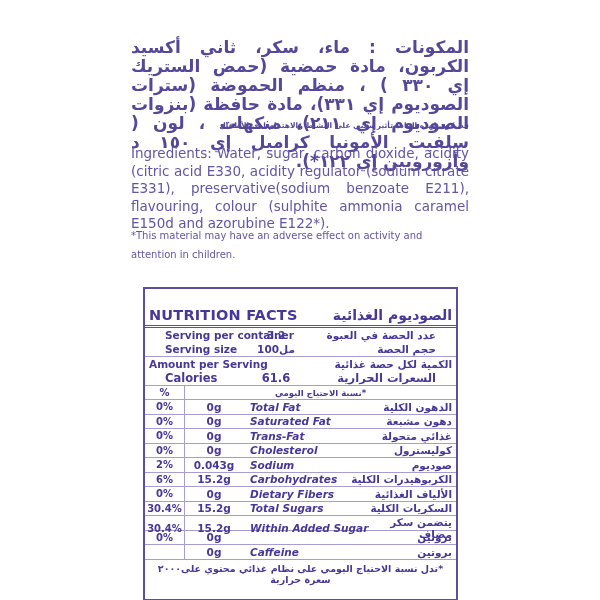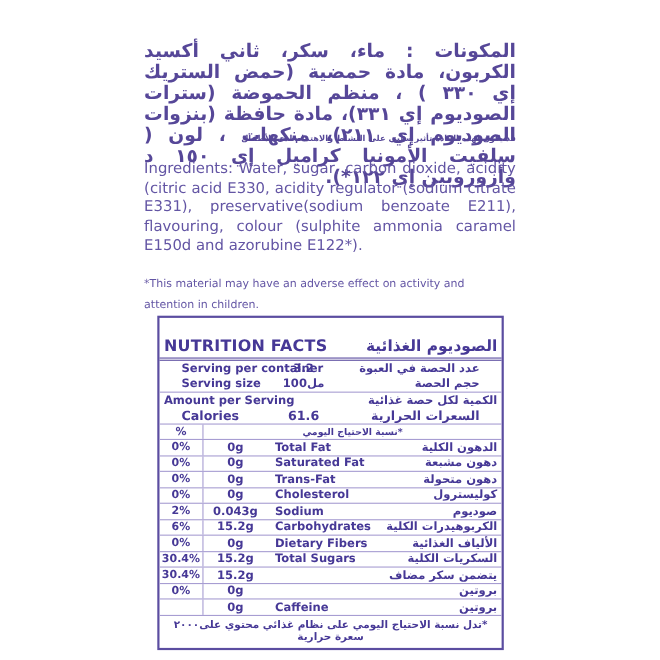--- a/index.html
+++ b/index.html
@@ -25,21 +25,21 @@
   }
   .ar-note{
     position:absolute;top:121px;left:131px;width:338px;margin:0;
     direction:rtl;font-size:7.5px;font-weight:bold;color:var(--text);
   }
   .en-ing{
     position:absolute;top:145px;left:131px;width:338px;margin:0;
     text-align:justify;font-size:13.5px;line-height:17.5px;color:var(--light);
   }
   .en-note{
-    position:absolute;top:249px;left:131px;width:338px;margin:0;
+    position:absolute;top:226px;left:131px;width:338px;margin:0;
     font-size:10px;line-height:19px;color:var(--light);
   }
 
   .facts{
     position:absolute;top:287px;left:143px;width:315px;box-sizing:border-box;
     border:2px solid var(--border);color:var(--dark);background:var(--bg);
   }
   .f-head{
     display:flex;justify-content:space-between;align-items:center;
     padding:18px 4px 2px;border-bottom:3px double var(--border);font-weight:bold;
@@ -73,25 +73,25 @@
     direction:rtl;display:flex;align-items:center;justify-content:center;
     font-size:8.5px;
   }
 
   .nrow{
     display:grid;grid-template-columns:40px 58px 1fr auto;align-items:stretch;
     height:13.5px;border-top:1px solid var(--line);
     font-size:10.5px;font-weight:bold;padding-right:4px;
   }
   .nrow .c-g{display:flex;align-items:center;justify-content:center;}
-  .nrow .c-en{display:flex;align-items:center;padding-left:7px;white-space:nowrap;}
+  .nrow .c-en{display:flex;align-items:center;padding-left:7px;white-space:nowrap;font-style:italic;}
   .nrow .c-ar{display:flex;align-items:center;direction:rtl;}
 
   .f-foot{
-    border-top:1px solid var(--line);padding:3px 4px 4px;
+    border-top:1px solid var(--line);padding:3px 4px 14px;
     text-align:center;direction:rtl;font-size:9.5px;font-weight:bold;
   }
 </style>
 </head>
 <body>
 
 <div class="canvas">
 
   <p class="ar-ing">المكونات : ماء، سكر، ثاني أكسيد الكربون، مادة حمضية (حمض الستريك إي ٣٣٠ ) ، منظم الحموضة (سترات الصوديوم إي ٣٣١)، مادة حافظة (بنزوات الصوديوم إي ٢١١)، منكهات ، لون ( سلفيت الأمونيا كراميل إي ١٥٠ د وأزوروبين إي ١٢٢*).</p>
 
@@ -148,21 +148,21 @@
     <span class="c-pct">0%</span>
     <span class="c-g">0g</span>
     <span class="c-en">Saturated Fat</span>
     <span class="c-ar">دهون مشبعة</span>
   </div>
 
   <div class="nrow">
     <span class="c-pct">0%</span>
     <span class="c-g">0g</span>
     <span class="c-en">Trans-Fat</span>
-    <span class="c-ar">دهون متحولة</span>
+    <span class="c-ar">غذائي متحولة</span>
   </div>
 
   <div class="nrow">
     <span class="c-pct">0%</span>
     <span class="c-g">0g</span>
     <span class="c-en">Cholesterol</span>
     <span class="c-ar">كوليسترول</span>
   </div>
 
   <div class="nrow">
@@ -189,20 +189,21 @@
   <div class="nrow">
     <span class="c-pct">30.4%</span>
     <span class="c-g">15.2g</span>
     <span class="c-en">Total Sugars</span>
     <span class="c-ar">السكريات الكلية</span>
   </div>
 
   <div class="nrow">
     <span class="c-pct">30.4%</span>
     <span class="c-g">15.2g</span>
+    <span class="c-en">Within Added Sugar</span>
     <span class="c-ar">يتضمن سكر مضاف</span>
   </div>
 
   <div class="nrow">
     <span class="c-pct">0%</span>
     <span class="c-g">0g</span>
     <span class="c-ar">بروتين</span>
   </div>
 
   <div class="nrow">

